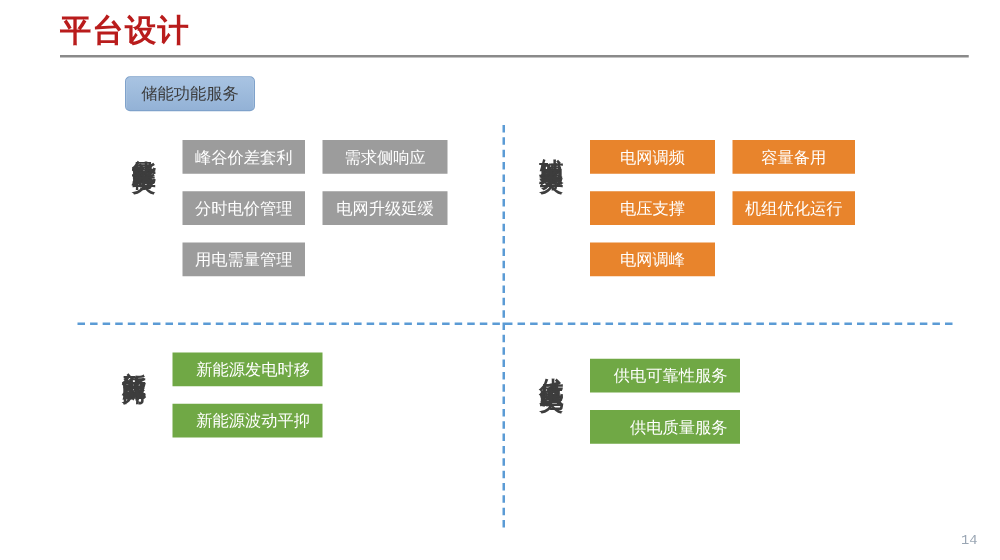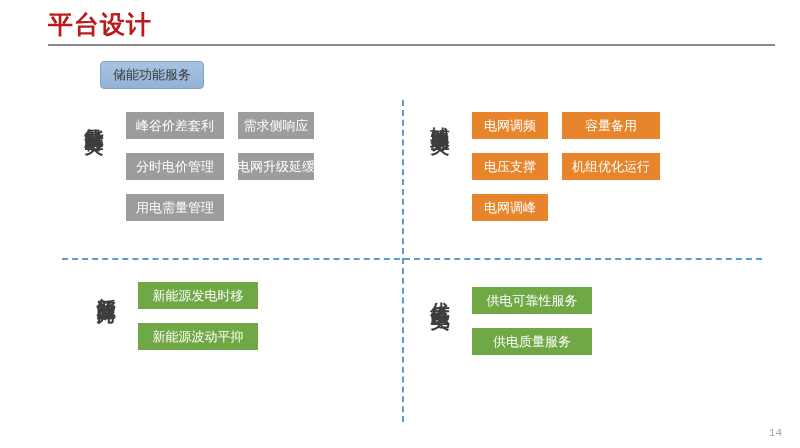--- a/index.html
+++ b/index.html
@@ -74,21 +74,21 @@
     height: 322px;
     border-left: 2px dashed #5b9bd5;
   }
 
   
   .quad {
     position: absolute;
     display: flex;
     align-items: flex-start;
   }
-  #quad-energy-shift { left: 84px;  top: 112px; }
+  #quad-energy-shift { left: 104px;  top: 112px; }
   #quad-ancillary    { left: 430px; top: 112px; }
   #quad-renewable    { left: 96px;  top: 282px; }
   #quad-power-quality{ left: 430px; top: 287px; }
 
   .quad-label {
     writing-mode: vertical-rl;
     text-orientation: upright;
     font-size: 19px;
     font-weight: bold;
     letter-spacing: 2px;
@@ -118,22 +118,22 @@
     color: #ffffff;
     white-space: nowrap;
     box-sizing: border-box;
     padding: 0 10px;
   }
   .chip.gray   { background: #9c9c9c; }
   .chip.orange { background: #e8842c; }
   .chip.green  { background: #70a845; }
 
   .chip.w98  { width: 98px; }
-  .chip.w100 { width: 76px; }
-  .chip.w120 { width: 120px; }
+  .chip.w100 { width: 100px; }
+  .chip.w120 { width: 120px; justify-content: flex-end; }
 
   
   .page-number {
     position: absolute;
     right: 18px;
     bottom: 9px;
     font-size: 11px;
     color: #9aa6b4;
     font-family: Liberation Mono, monospace;
   }

